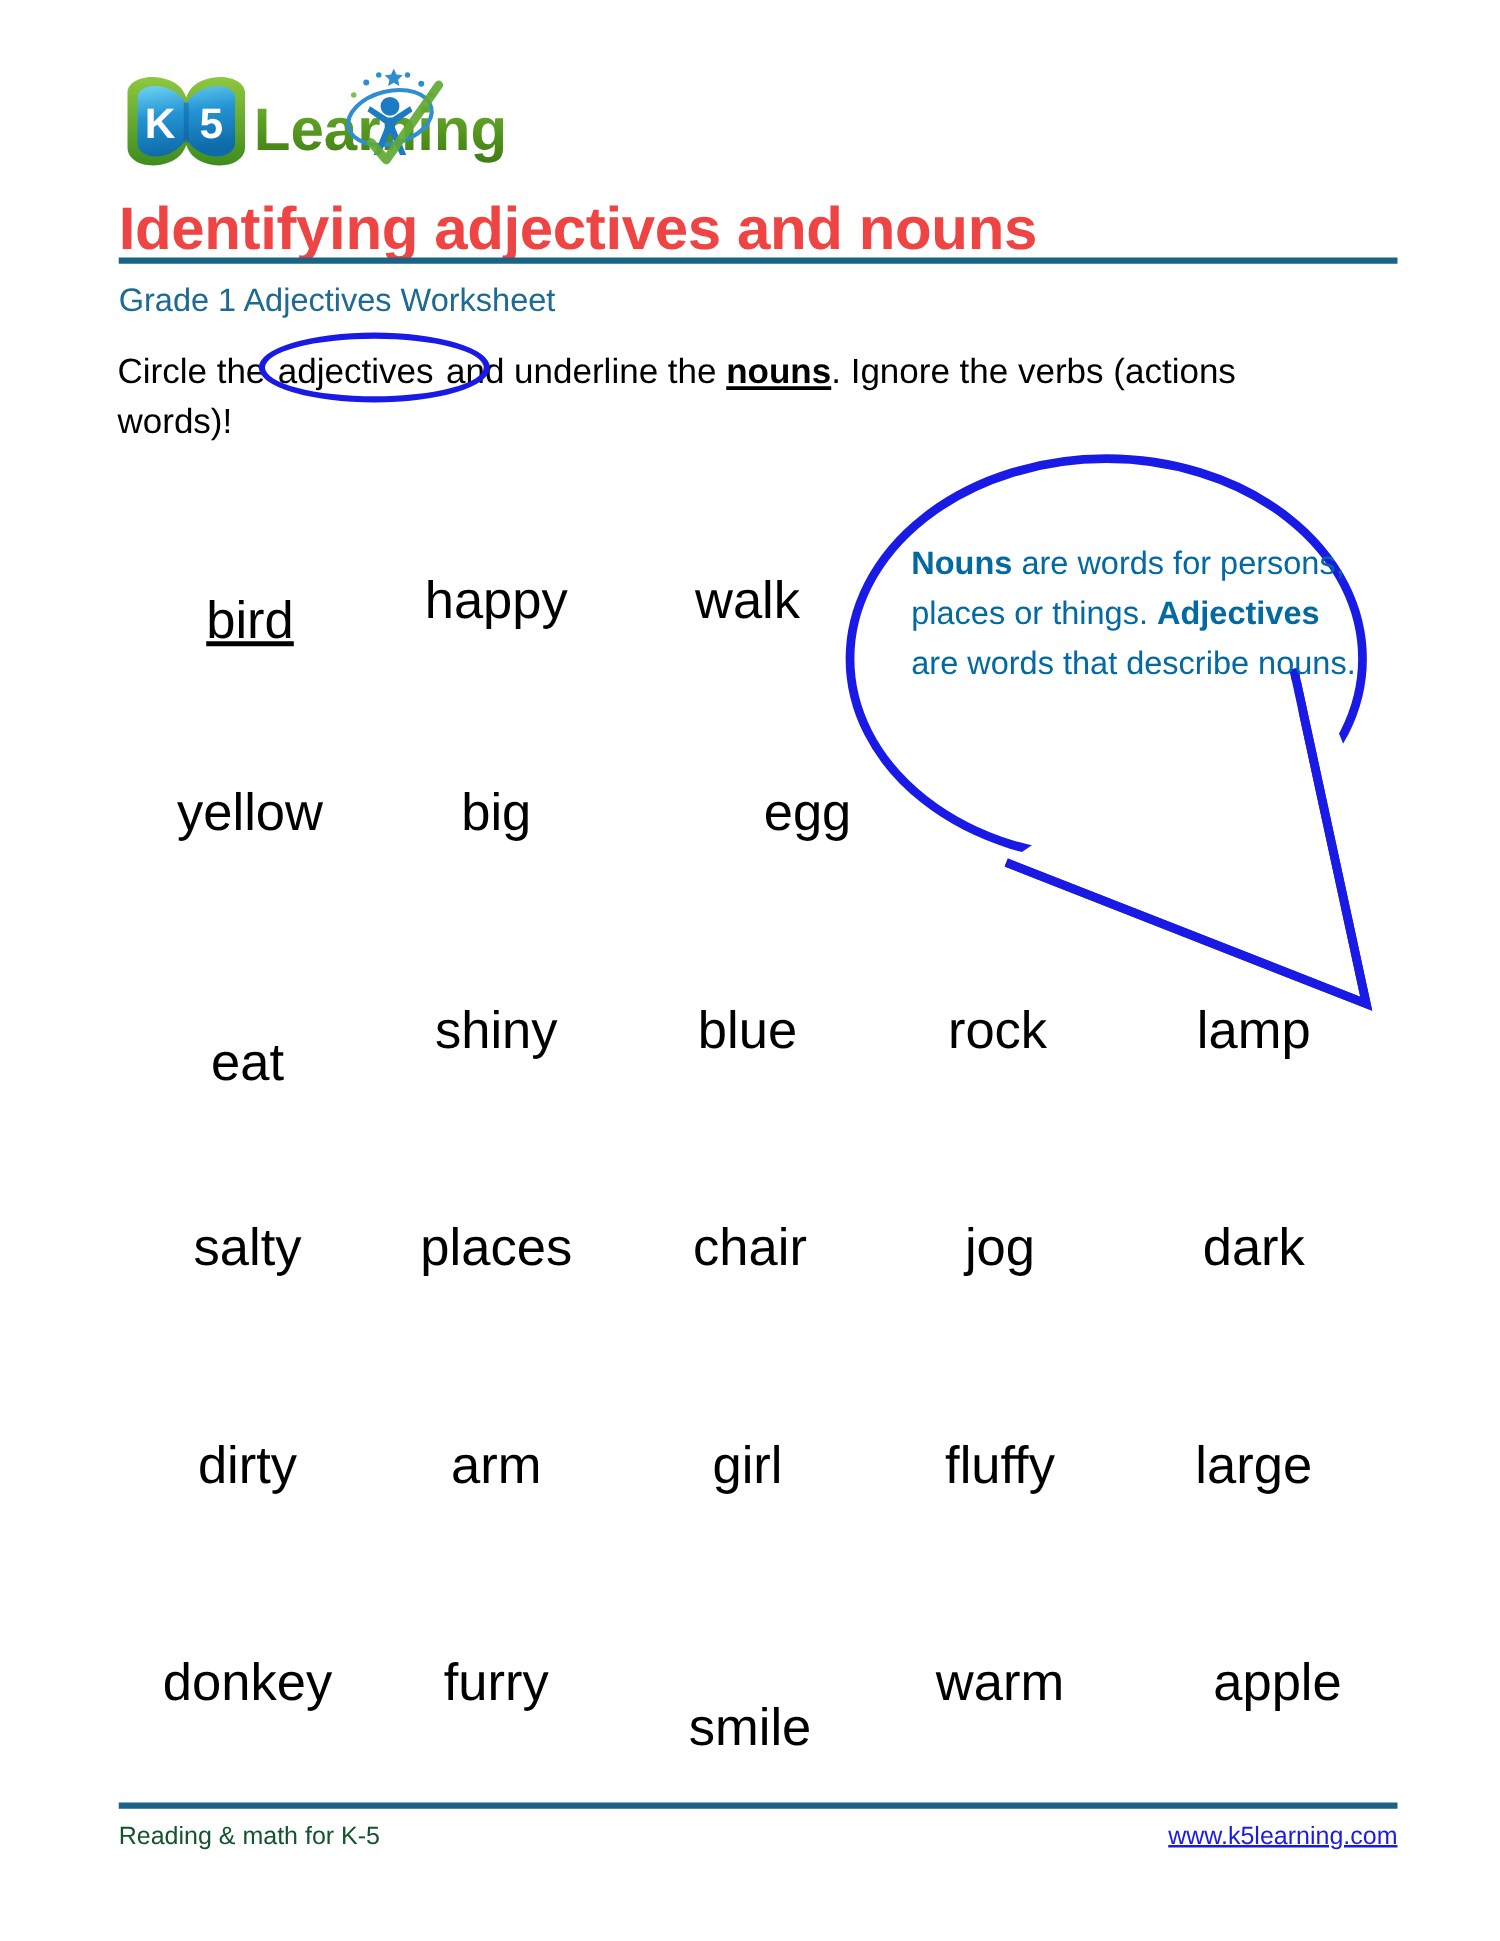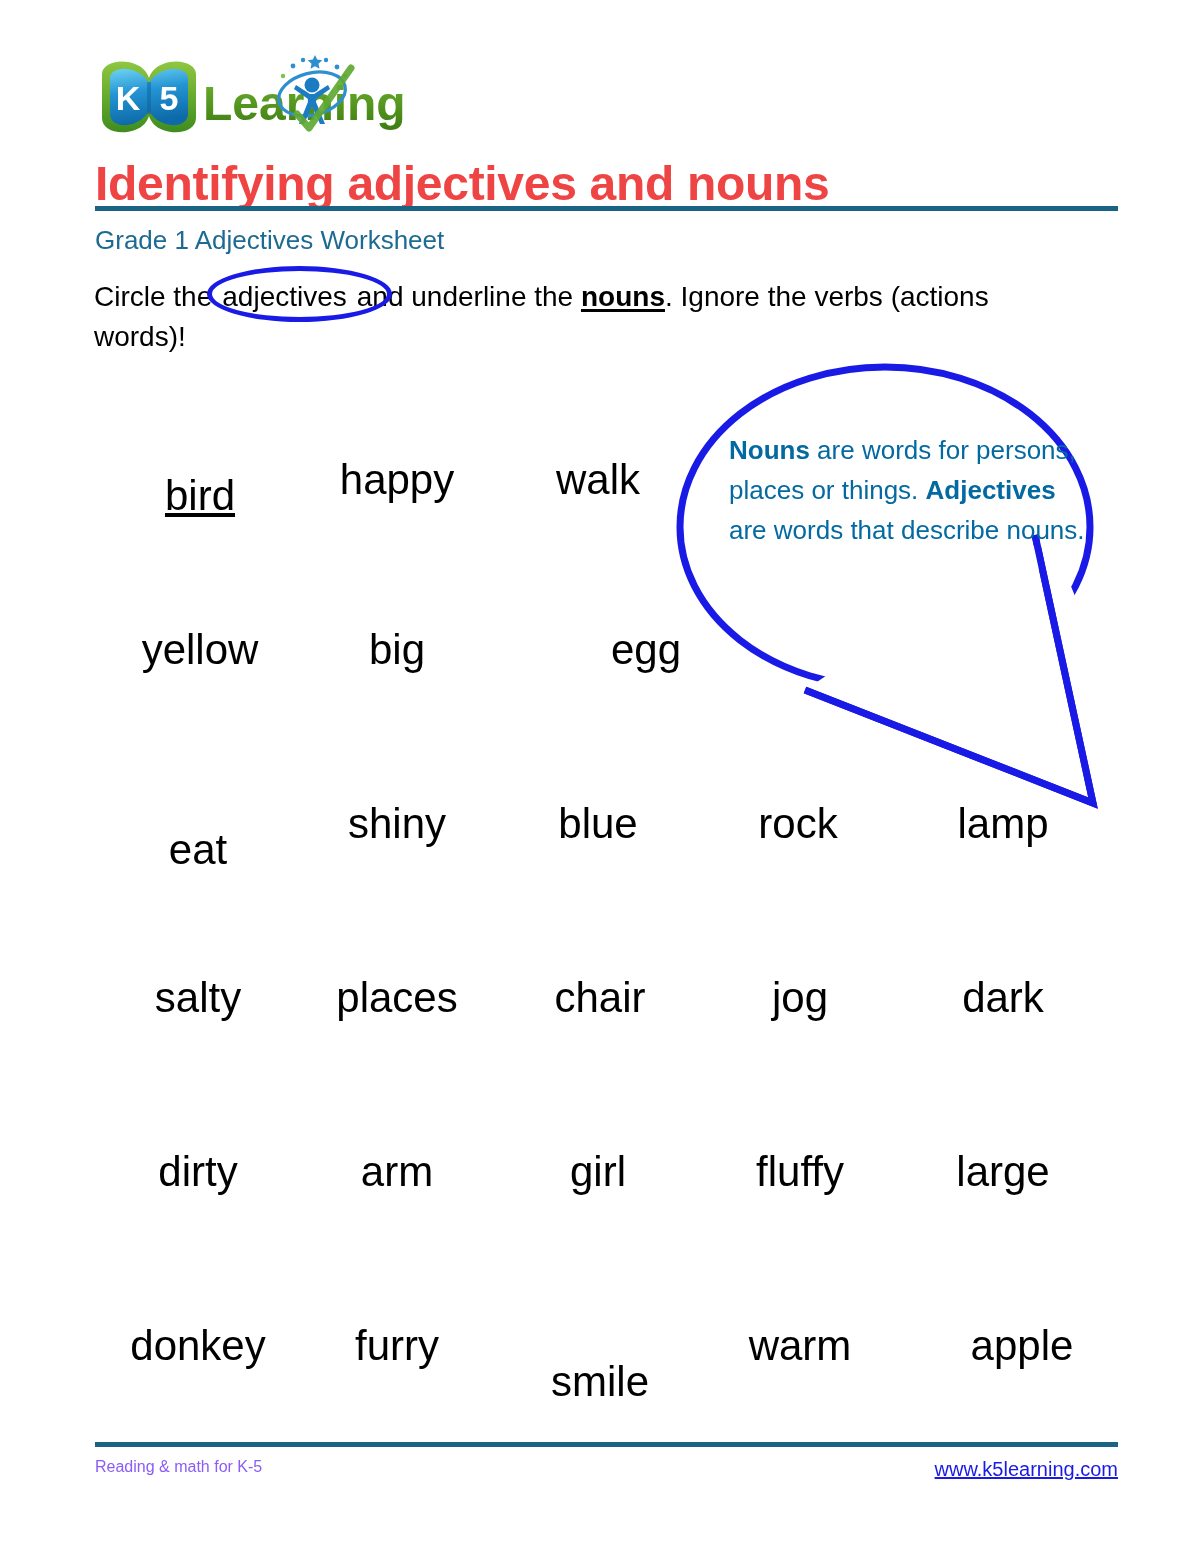--- a/index.html
+++ b/index.html
@@ -146,22 +146,22 @@
     left: 95px;
     top: 1442px;
     width: 1023px;
     height: 5px;
     background: #1A6384;
   }
   .footer-left {
     position: absolute;
     left: 95px;
     top: 1458px;
-    font-size: 16px;
-    color: #8b5cf6;
+    font-size: 20px;
+    color: #14532d;
     white-space: nowrap;
   }
   .footer-link {
     position: absolute;
     right: 82px;
     top: 1458px;
     font-size: 20px;
     color: #1A1AE6;
     text-decoration: underline;
     white-space: nowrap;

